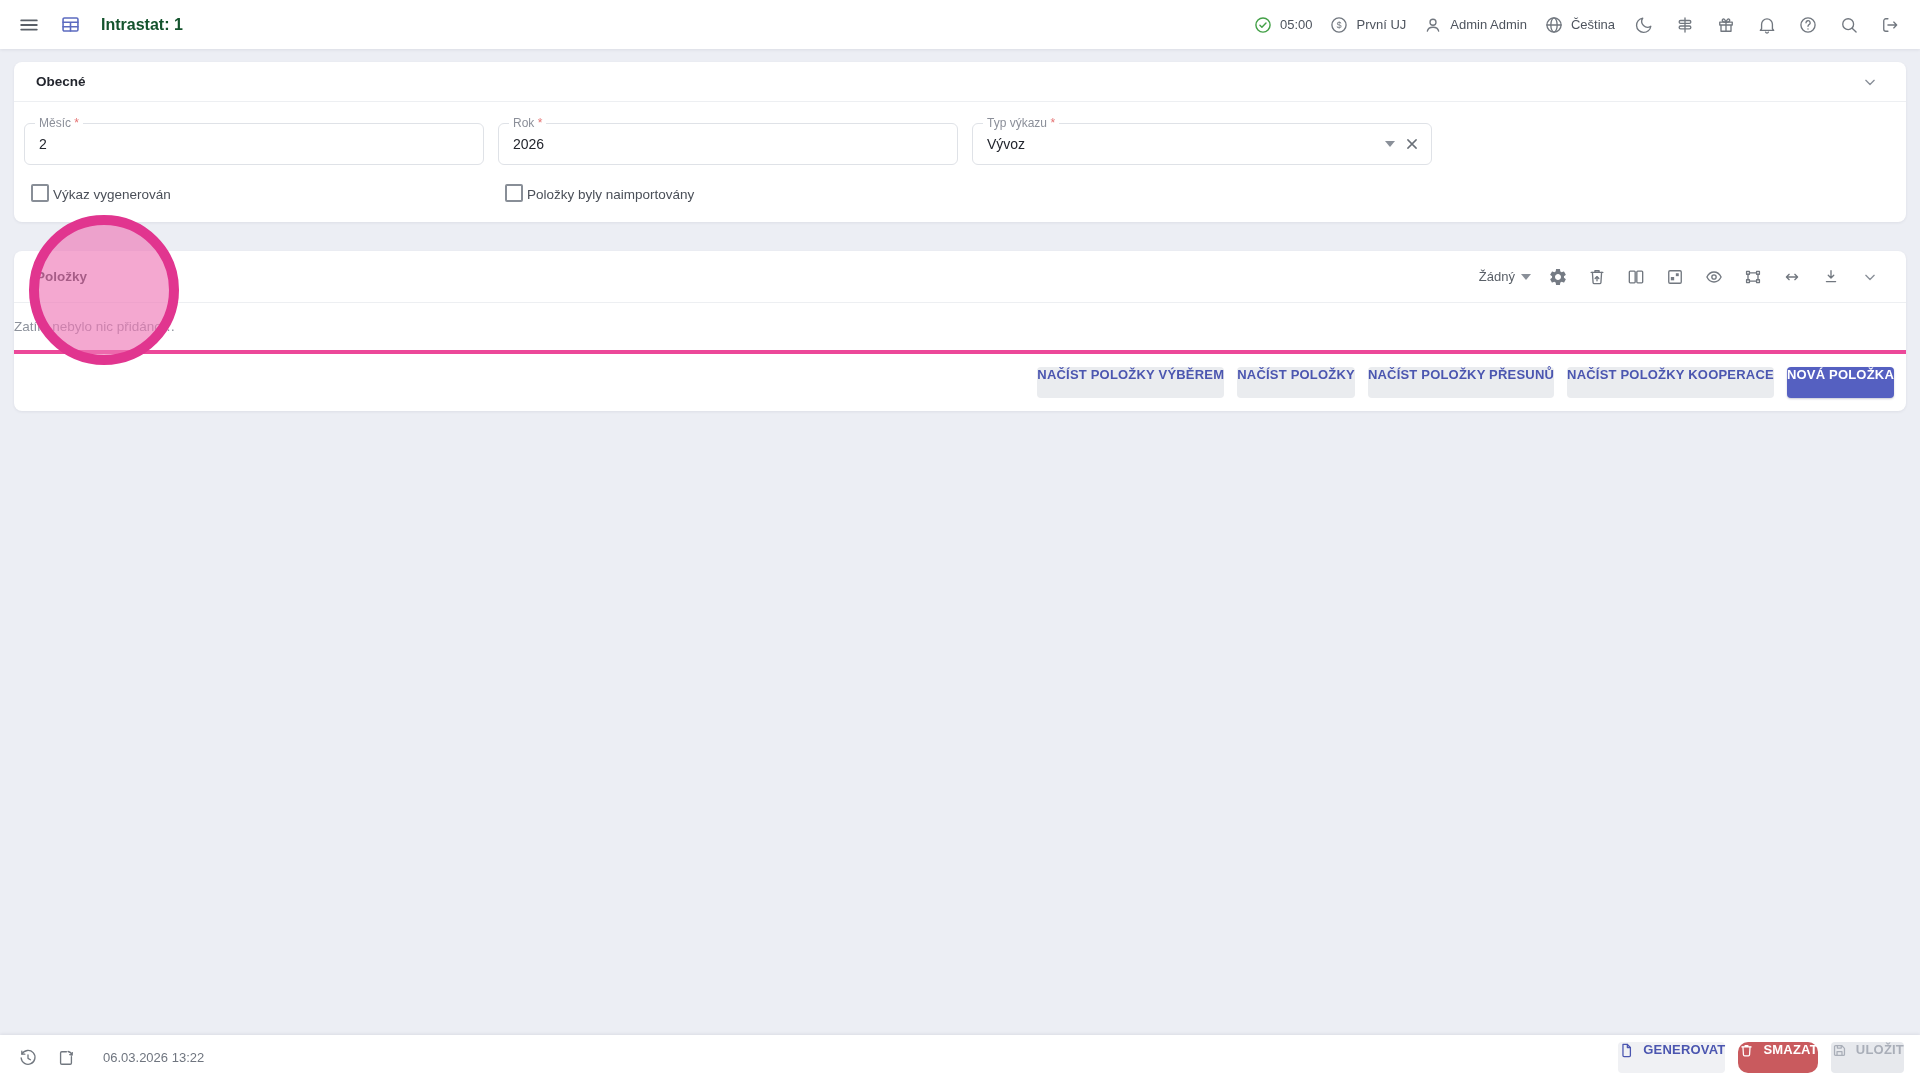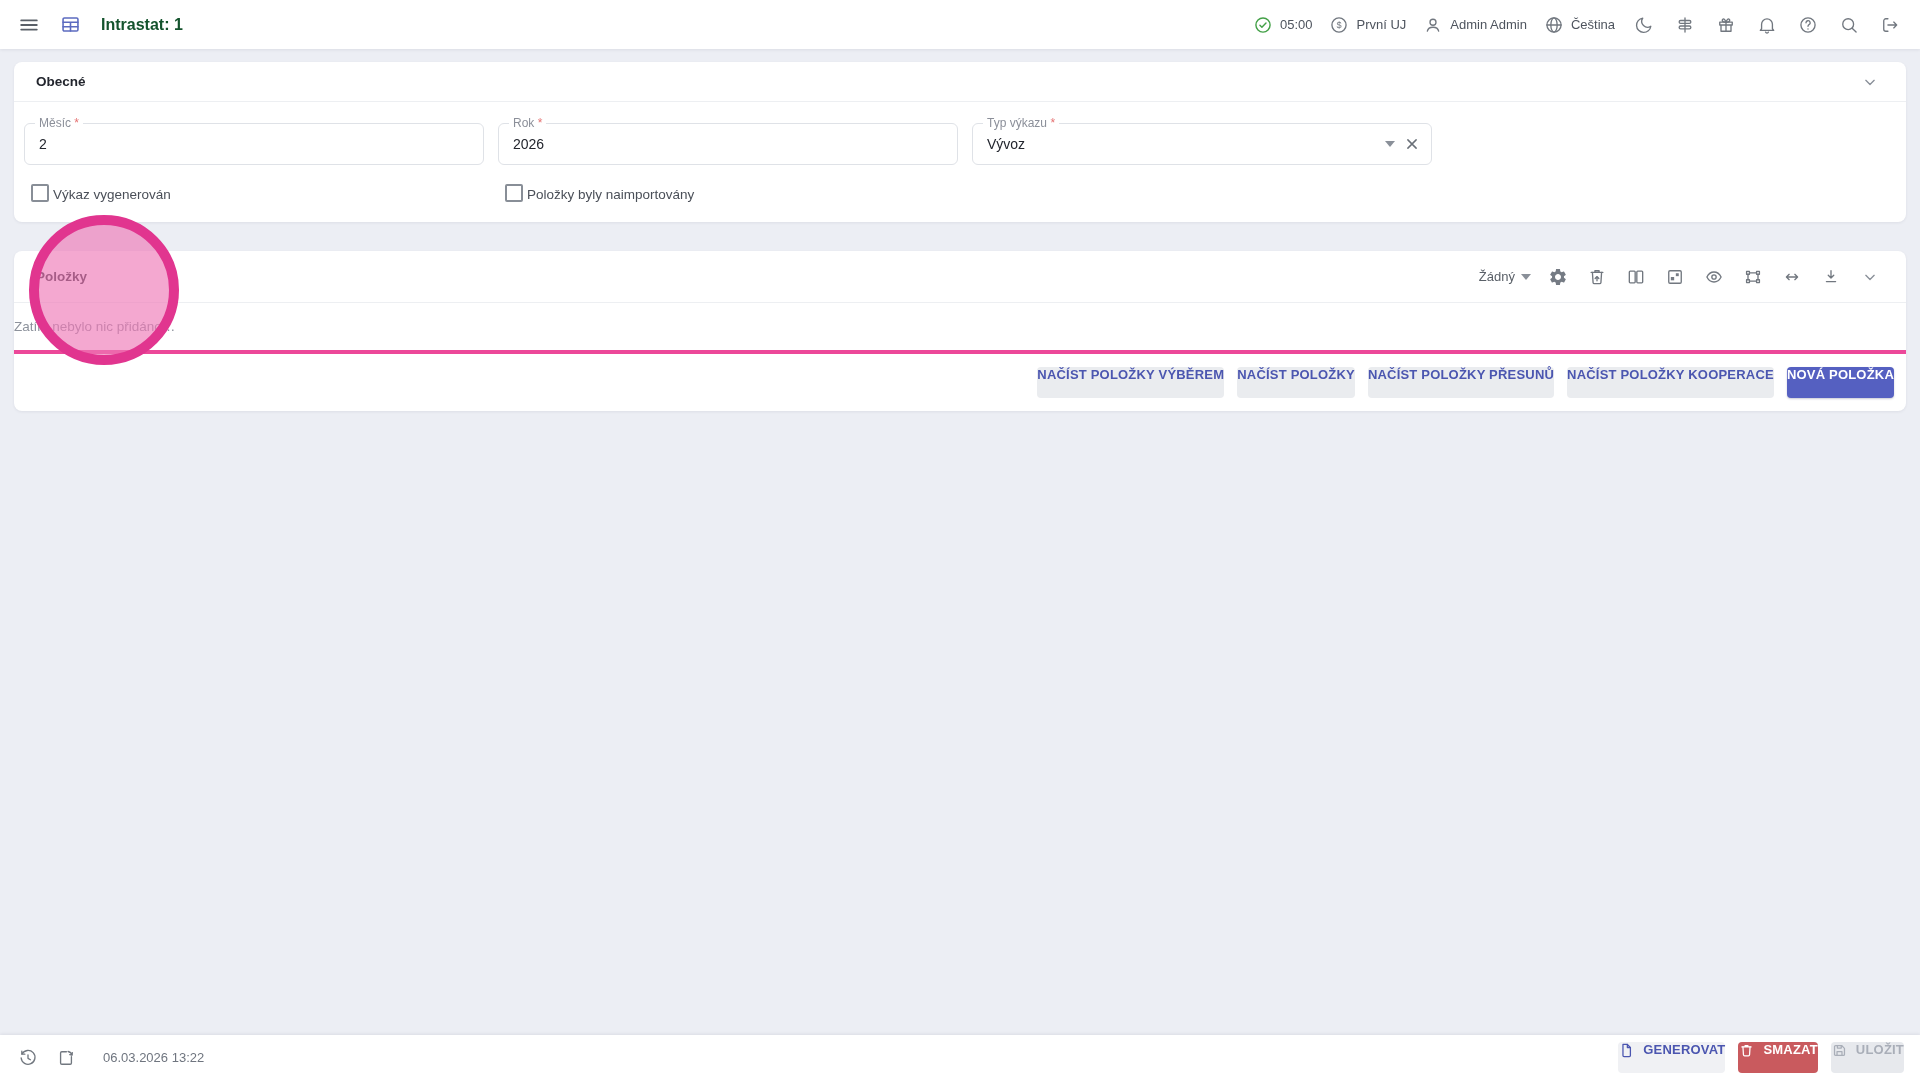--- a/index.html
+++ b/index.html
@@ -85,21 +85,21 @@
   
   .bottombar {
     height:45px; background:#fff; flex:0 0 auto;
     display:flex; align-items:center; padding:0 16px;
     box-shadow:0 -1px 3px rgba(25,30,50,.08); position:relative; z-index:5;
   }
   .bottombar .left { display:flex; align-items:center; gap:14px; }
   .timestamp { font-size:13px; color:#6f757f; margin-left:11px; }
   .bottombar .right { margin-left:auto; display:flex; align-items:center; gap:13px; }
   .btn-ghost { background:#f0f1f4; color:#4b56b0; }
-  .btn-danger { background:#c95a5e; color:#fff; }
+  .btn-danger { background:#c95a5e; color:#fff;border-radius:10px; }
   .btn-disabled { background:#e7e9ed; color:#a9aeb8; cursor:default; }
 
   
   .annotation-circle {
     position:absolute; left:29px; top:215px; width:150px; height:150px;
     border:10px solid #e1358f; border-radius:50%;
     background:rgba(238,121,183,.65); z-index:50; pointer-events:none;
   }
 </style>
 </head>

